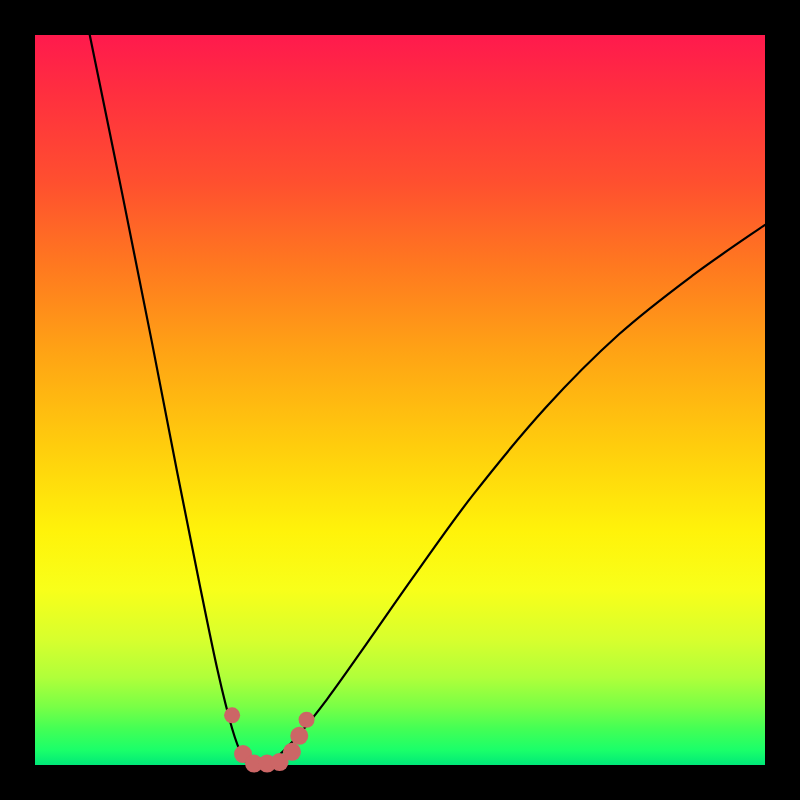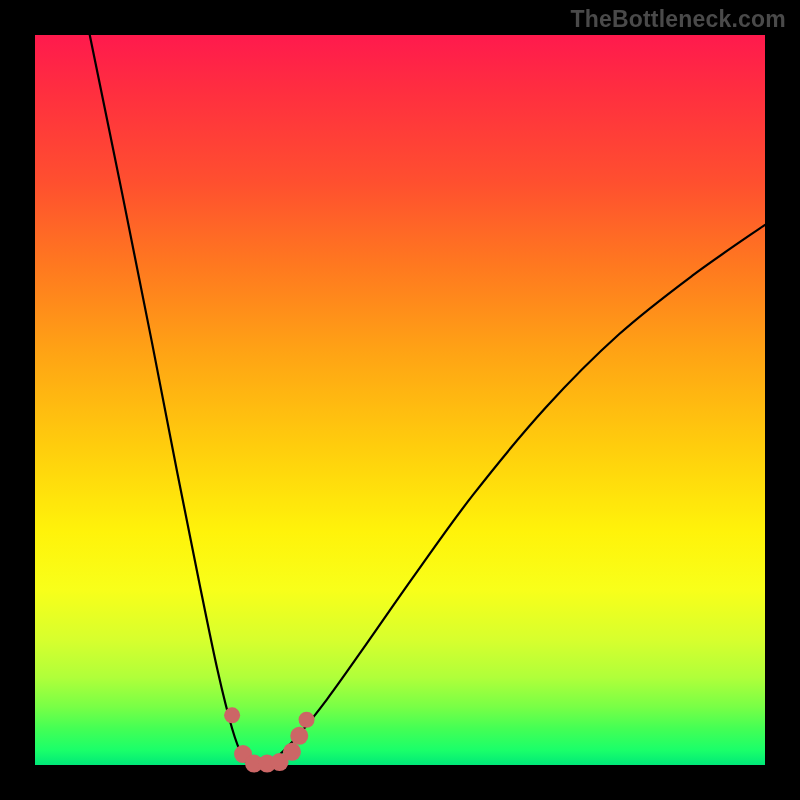--- a/index.html
+++ b/index.html
@@ -61,21 +61,20 @@
     width: 730px;
     height: 730px;
     overflow: visible;
   }
 </style>
 </head>
 <body>
 
 <div class="frame">
 
-  <div class="watermark">TheBottleneck.com</div>
 
   <div class="plot-area">
     <svg class="curve" viewBox="0 0 730 730" preserveAspectRatio="none">
       <path id="curve-path" fill="none" stroke="#000000" stroke-width="2.2" stroke-linecap="round" stroke-linejoin="round" d="M 54.75 0.00 C 60.23 26.77, 77.26 109.50, 87.60 160.60 C 97.94 211.70, 107.67 260.37, 116.80 306.60 C 125.92 352.83, 134.44 397.85, 142.35 438.00 C 150.26 478.15, 157.56 514.65, 164.25 547.50 C 170.94 580.35, 177.03 610.77, 182.50 635.10 C 187.97 659.43, 192.84 678.90, 197.10 693.50 C 201.36 708.10, 205.01 716.62, 208.05 722.70 C 211.09 728.78, 212.92 728.78, 215.35 730.00 C 217.78 731.22, 218.39 731.22, 222.65 730.00 C 226.91 728.78, 234.21 727.57, 240.90 722.70 C 247.59 717.83, 254.28 710.53, 262.80 700.80 C 271.32 691.07, 281.05 678.90, 292.00 664.30 C 302.95 649.70, 313.90 633.88, 328.50 613.20 C 343.10 592.52, 361.35 565.75, 379.60 540.20 C 397.85 514.65, 416.10 487.88, 438.00 459.90 C 459.90 431.92, 486.67 399.07, 511.00 372.30 C 535.33 345.53, 559.67 321.20, 584.00 299.30 C 608.33 277.40, 632.67 259.15, 657.00 240.90 C 681.33 222.65, 717.83 198.32, 730.00 189.80"></path>
       <g id="marker-group">
           <circle cx="197.10" cy="680.36" r="8" fill="#cc6666"></circle>
           <circle cx="208.05" cy="719.05" r="9" fill="#cc6666"></circle>
           <circle cx="219.00" cy="728.54" r="9" fill="#cc6666"></circle>
           <circle cx="232.14" cy="728.54" r="9" fill="#cc6666"></circle>
           <circle cx="244.55" cy="727.08" r="9" fill="#cc6666"></circle>

